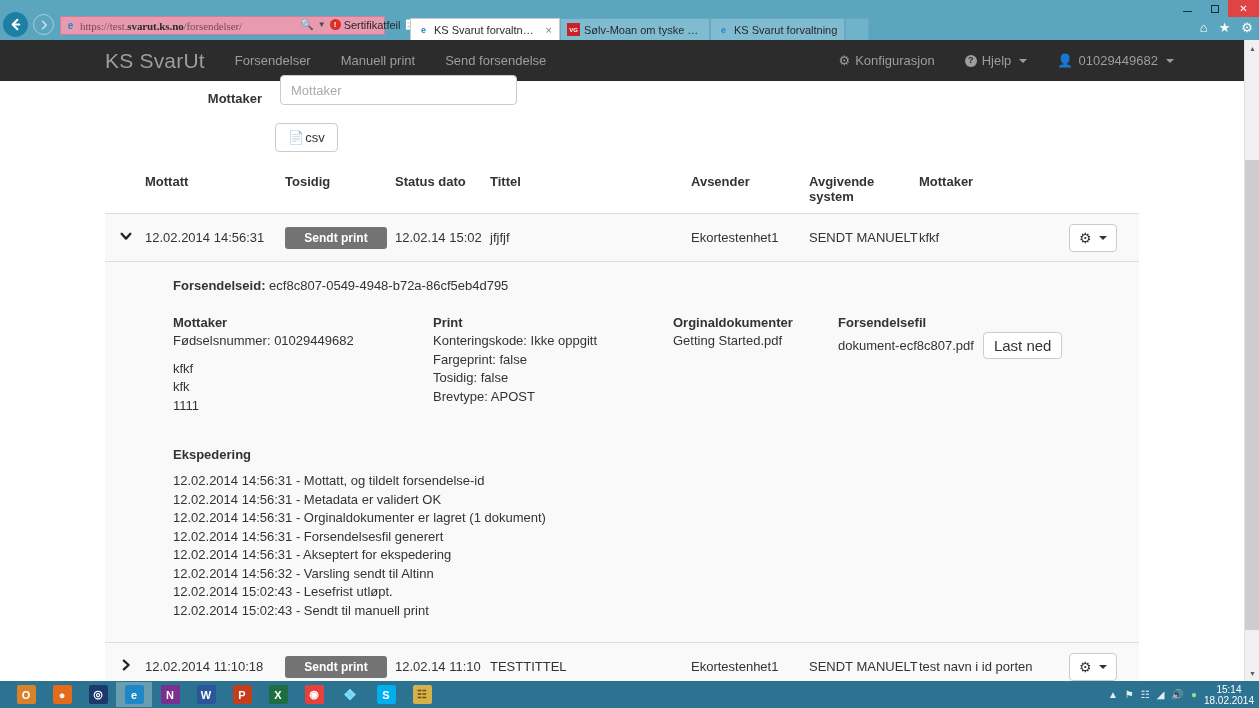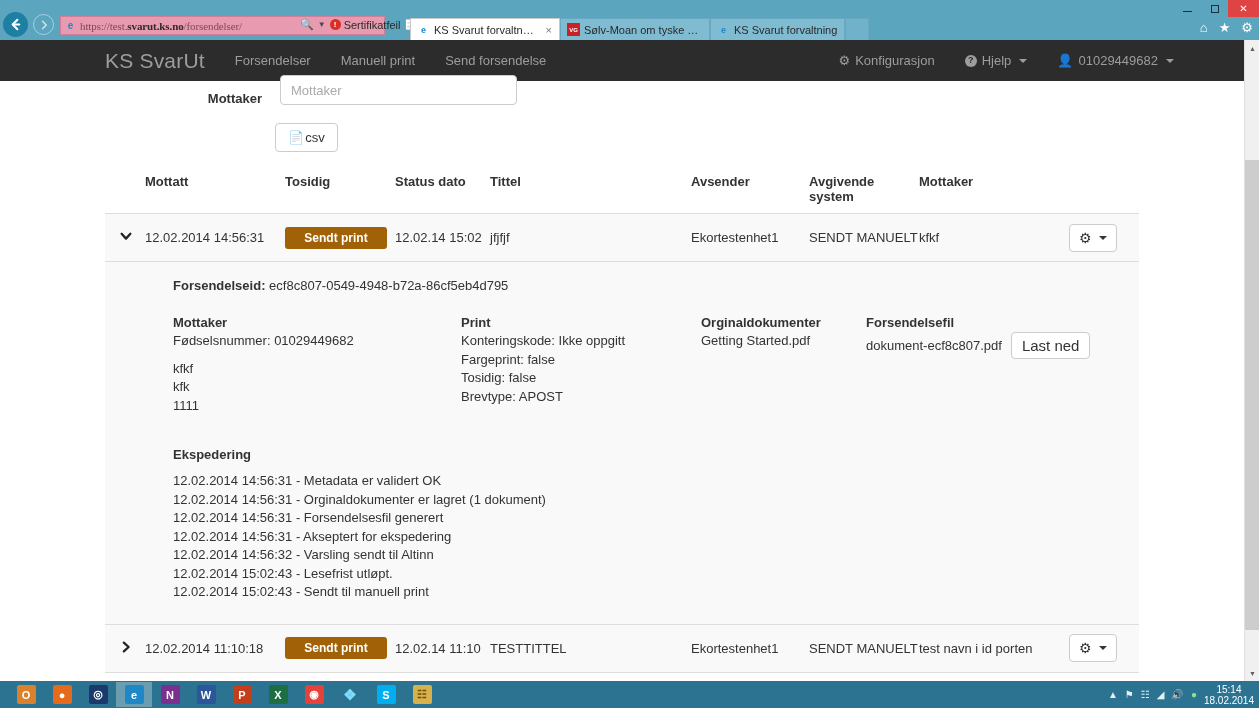--- a/index.html
+++ b/index.html
@@ -167,40 +167,40 @@
   .col-mottaker { width: 150px; flex: none; }
   .col-actions { width: 70px; flex: none; }
 
   .trow {
     display: flex; align-items: center; font-size: 13px; color: #333;
     border-bottom: 1px solid #dddddd; height: 48px; background: #f9f9f9;
   }
   .trow.plain { background: #f9f9f9; }
   .caret-icon { font-size: 14px; color: #222; padding-left: 14px; }
   .badge-print {
-    display: inline-block; background: #a16207; color: #ffffff;
+    display: inline-block; background: #737373; color: #ffffff;
     font-size: 12px; font-weight: bold; padding: 4px 0; width: 102px;
     text-align: center; border-radius: 3px;
   }
   .gear-btn {
     display: inline-flex; align-items: center; gap: 4px; border: 1px solid #ccc;
     border-radius: 4px; background: #fff; padding: 5px 9px; font-size: 14px; color: #333;
     cursor: pointer;
   }
 
   .detail {
     background: #f9f9f9; border-bottom: 1px solid #dddddd;
     padding: 16px 0 22px 68px; font-size: 13px; color: #333;
   }
   .detail-id { margin-bottom: 22px; }
   .detail-id b { font-weight: bold; }
   .detail-cols { display: flex; }
   .dcol { }
   .dcol-mottaker { width: 260px; }
-  .dcol-print { width: 240px; margin-left: 28px; }
+  .dcol-print { width: 240px; }
   .dcol-orig { width: 165px; }
   .dcol-fil { }
   .dcol h4 { margin: 0 0 2px 0; font-size: 13px; font-weight: bold; }
   .dcol .line { line-height: 18.5px; }
   .dcol .gap { height: 9px; }
   .filrow { display: flex; align-items: center; gap: 9px; }
   .btn-lastned {
     border: 1px solid #ccc; border-radius: 4px; background: #fff;
     padding: 4px 10px; font-size: 15px; color: #333; cursor: pointer;
     font-family: "Liberation Sans", sans-serif;
@@ -427,20 +427,21 @@
               <h4>Forsendelsefil</h4>
               <div class="filrow">
                 <span>dokument-ecf8c807.pdf</span>
                 <button class="btn-lastned">Last ned</button>
               </div>
             </div>
           </div>
 
           <div class="eksped-head">Ekspedering</div>
           <div>
+            <div class="eksped-line">12.02.2014 14:56:31 - Mottatt, og tildelt forsendelse-id</div>
             <div class="eksped-line">12.02.2014 14:56:31 - Metadata er validert OK</div>
             <div class="eksped-line">12.02.2014 14:56:31 - Orginaldokumenter er lagret (1 dokument)</div>
             <div class="eksped-line">12.02.2014 14:56:31 - Forsendelsesfil generert</div>
             <div class="eksped-line">12.02.2014 14:56:31 - Akseptert for ekspedering</div>
             <div class="eksped-line">12.02.2014 14:56:32 - Varsling sendt til Altinn</div>
             <div class="eksped-line">12.02.2014 15:02:43 - Lesefrist utløpt.</div>
             <div class="eksped-line">12.02.2014 15:02:43 - Sendt til manuell print</div>
           </div>
         </div>
 

